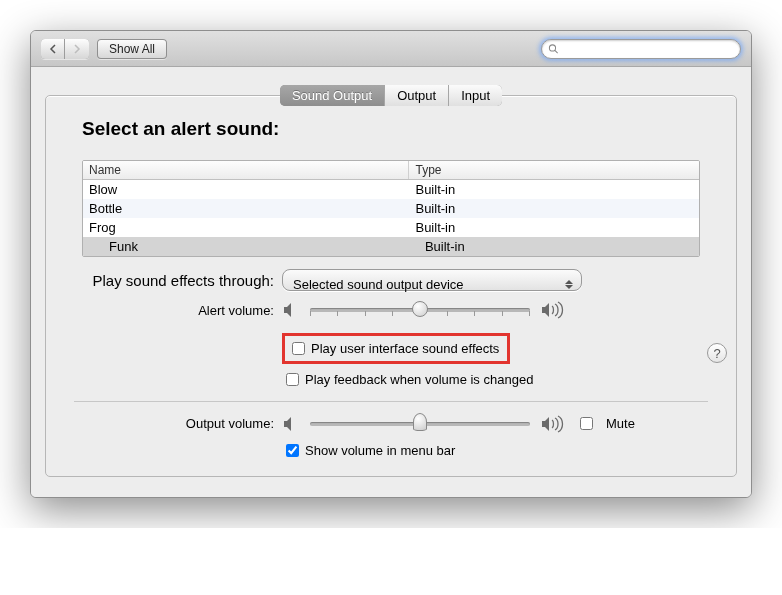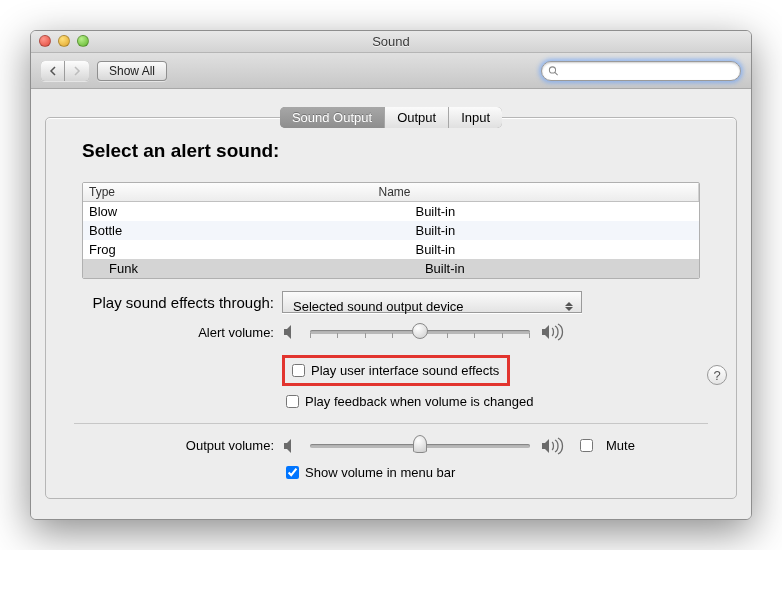--- a/index.html
+++ b/index.html
@@ -120,21 +120,21 @@
   .td { padding:2px 6px; font-size:13px; }
   .td.name{flex:0 0 53%;}
   .td.type{flex:1;}
 
   .form-row { display:flex; align-items:center; margin-top:12px; }
   .form-row .lbl { width: 200px; text-align:right; padding-right:8px; font-size:15px;}
   .select {
     height: 22px;
     background: linear-gradient(#fbfbfb,#e3e3e3);
     border: 1px solid #9a9a9a;
-    border-radius:0;
+    border-radius:8px;
     display:flex; align-items:center; justify-content:space-between;
     padding: 8px 4px 0 10px;
     width: 300px;
     font-size:13px;
     box-shadow: 0 1px 0 #fff;
   }
   .select .caret {
     width:16px; height:16px;
     display:flex; flex-direction:column; align-items:center; justify-content:center;
     color:#444; gap:1px;
@@ -178,28 +178,20 @@
     font-size:13px;color:#555;
   }
   .content{position:relative;}
   svg{display:block;}
 </style>
 </head>
 <body>
 
 <div class="window">
 
-  <div class="titlebar">
-    <div class="traffic">
-      <div class="dot red"></div>
-      <div class="dot yellow"></div>
-      <div class="dot green"></div>
-    </div>
-    <span class="title">Sound</span>
-  </div>
 
   <div class="toolbar">
     <div class="navseg">
       <div class="seg">
         <svg width="8" height="10" viewBox="0 0 8 10">
             <path d="M6 1 L2 5 L6 9" fill="none" stroke="#555" stroke-width="1.5"></path>
           </svg>
       </div>
       <div class="seg">
         <svg width="8" height="10" viewBox="0 0 8 10">
@@ -226,22 +218,22 @@
         <div class="tab">Input</div>
       </div>
     </div>
 
     <div class="panel">
 
       <div class="section-label">Select an alert sound:</div>
 
       <div class="table">
         <div class="thead">
+          <div class="th name">Name</div>
           <div class="th type">Type</div>
-          <div class="th name">Name</div>
         </div>
         <div class="trow">
           <div class="td name">Blow</div>
           <div class="td type">Built-in</div>
         </div>
         <div class="trow alt">
           <div class="td name">Bottle</div>
           <div class="td type">Built-in</div>
         </div>
         <div class="trow">

